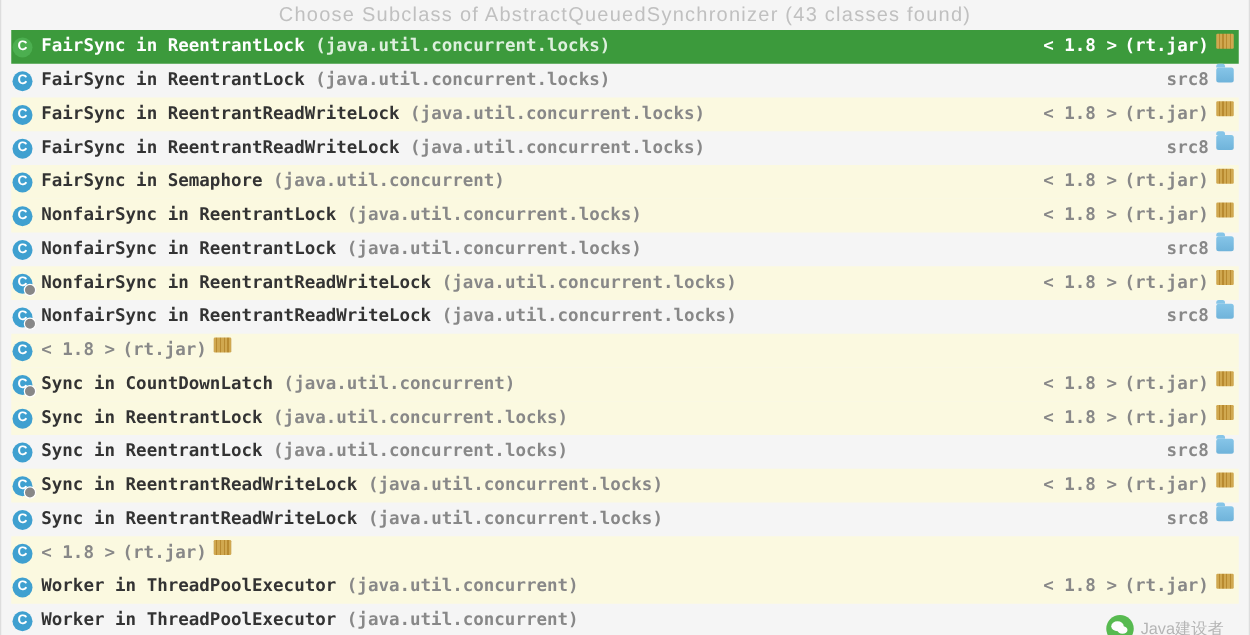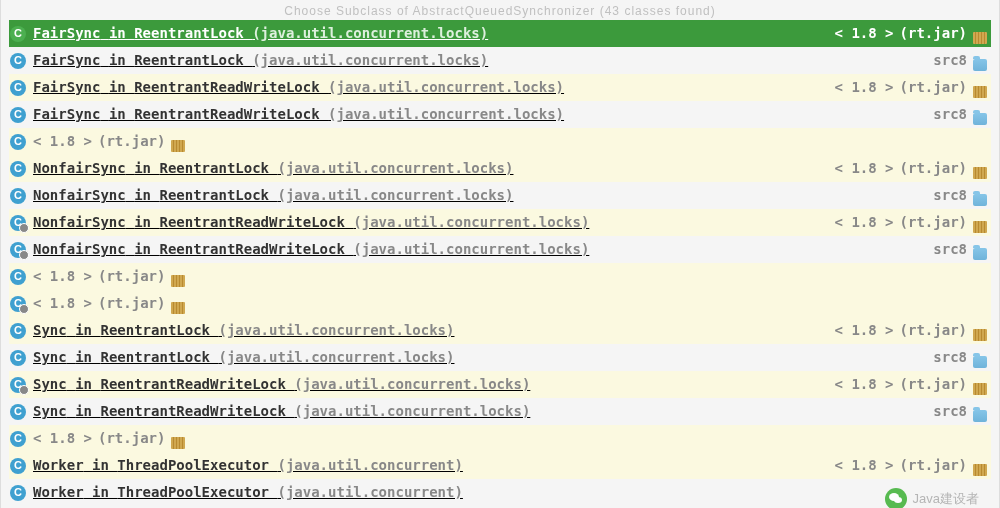--- a/index.html
+++ b/index.html
@@ -10,21 +10,21 @@
       padding: 4px 8px 12px 8px;
       width: 1000px;
       border: 1px solid #ddd;
       border-top: none;
       border-radius: 0 0 6px 6px;
       position: relative;
     }
     .header-hint {
       text-align: center;
       color: #c0c0c0;
-      font-size: 12px;
+      font-size: 16px;
       letter-spacing: 1px;
       margin-bottom: 2px;
       font-family: sans-serif;
     }
     .list {
       display: flex;
       flex-direction: column;
     }
     .row {
       display: flex;
@@ -73,34 +73,33 @@
       height: 8px;
       border-radius: 50%;
       background: #888;
       border: 1px solid #fff;
     }
     .main {
       flex: 1 1 auto;
       white-space: nowrap;
       overflow: hidden;
       text-overflow: ellipsis;
-      text-decoration: underline;
     }
     .cls { font-weight: bold; }
     .in  { font-weight: bold; color: inherit; }
     .enc { font-weight: bold; }
     .pkg { color: #888; font-weight: bold;}
     .row:not(.selected) .cls,
     .row:not(.selected) .in,
     .row:not(.selected) .enc { color: #333; }
     .row.selected .pkg { color: #ddf0dd; }
     .meta {
       flex: 0 0 auto;
       display: flex;
-      align-items: flex-end;
+      align-items: flex-start;
       gap: 6px;
       font-weight: bold;
     }
     .row:not(.selected) .meta .ver,
     .row:not(.selected) .meta .loc { color: #888; }
     .row.selected .meta .ver,
     .row.selected .meta .loc { color: #fff; }
     .mini-icon {
       width: 14px;
       height: 12px;
@@ -217,20 +216,26 @@
     <span class="meta">
 
       <span class="loc">src8</span>
       <span class="mini-icon folder"></span>
     </span>
   </div>
     <div class="row alt">
     <span class="icon-wrap">
       <span class="class-icon blue">C</span>
     </span>
+    <span class="main">
+      <span class="cls">FairSync</span>
+      <span class="in"> in </span>
+      <span class="enc">Semaphore </span>
+      <span class="pkg">(java.util.concurrent)</span>
+    </span>
     <span class="meta">
       <span class="ver">&lt; 1.8 &gt;</span>
       <span class="loc">(rt.jar)</span>
       <span class="mini-icon lib"></span>
     </span>
   </div>
     <div class="row alt">
     <span class="icon-wrap">
       <span class="class-icon blue">C</span>
     </span>
@@ -300,20 +305,26 @@
     </span>
     <span class="meta">
       <span class="ver">&lt; 1.8 &gt;</span>
       <span class="loc">(rt.jar)</span>
       <span class="mini-icon lib"></span>
     </span>
   </div>
     <div class="row alt">
     <span class="icon-wrap">
       <span class="class-icon blue gear">C</span>
+    </span>
+    <span class="main">
+      <span class="cls">Sync</span>
+      <span class="in"> in </span>
+      <span class="enc">CountDownLatch </span>
+      <span class="pkg">(java.util.concurrent)</span>
     </span>
     <span class="meta">
       <span class="ver">&lt; 1.8 &gt;</span>
       <span class="loc">(rt.jar)</span>
       <span class="mini-icon lib"></span>
     </span>
   </div>
     <div class="row alt">
     <span class="icon-wrap">
       <span class="class-icon blue">C</span>

